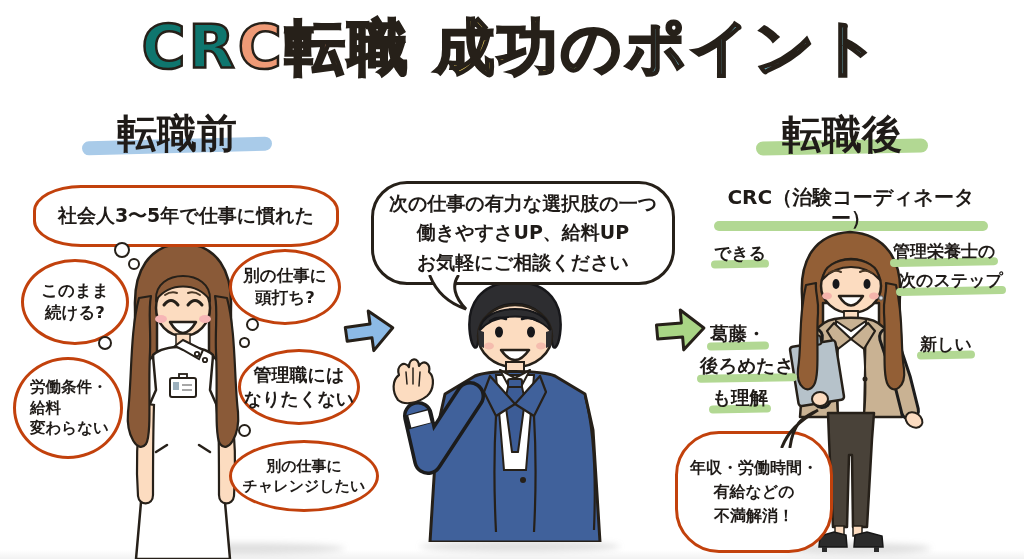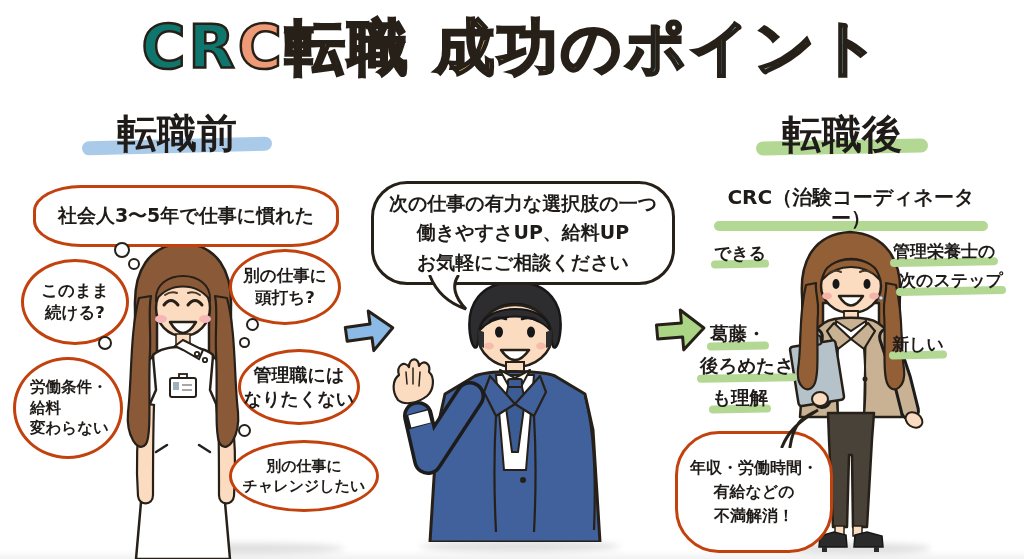--- a/index.html
+++ b/index.html
@@ -41,21 +41,21 @@
   .lbl .ln{position:relative;display:inline-block;}
   .lbl .ln i{position:absolute;left:-3px;right:-3px;bottom:0px;height:8px;border-radius:5px;
              background:var(--hl-green);z-index:-1;transform:rotate(-1deg);font-style:normal;}
   .lbl .lt{position:relative;z-index:1;font-style:normal;}
   .l1{left:688px;top:239px;font-size:17px;}
   .l1 .r2{margin-left:26px;}
   .l2{left:893px;top:237px;font-size:17px;}
   .l2 .r2{margin-left:6px;}
   .l3{left:700px;top:318px;font-size:18.5px;}
   .l3 .r1{margin-left:10px;} .l3 .r3{margin-left:12px;}
-  .l4{left:886px;top:330px;font-size:17px;}
+  .l4{left:914px;top:330px;font-size:17px;}
   .l4 .r1{margin-left:6px;}
   .lbl div{line-height:1.72;}
   
   .arrow{position:absolute;z-index:3;}
   .char{position:absolute;z-index:1;}
   .shadow{position:absolute;background:rgba(110,110,110,.22);border-radius:50%;filter:blur(3px);z-index:0;}
   .floor{position:absolute;left:0;right:0;bottom:0;height:9px;background:linear-gradient(rgba(0,0,0,0),rgba(0,0,0,0.05));z-index:0;}
 </style>
 </head>
 <body>

